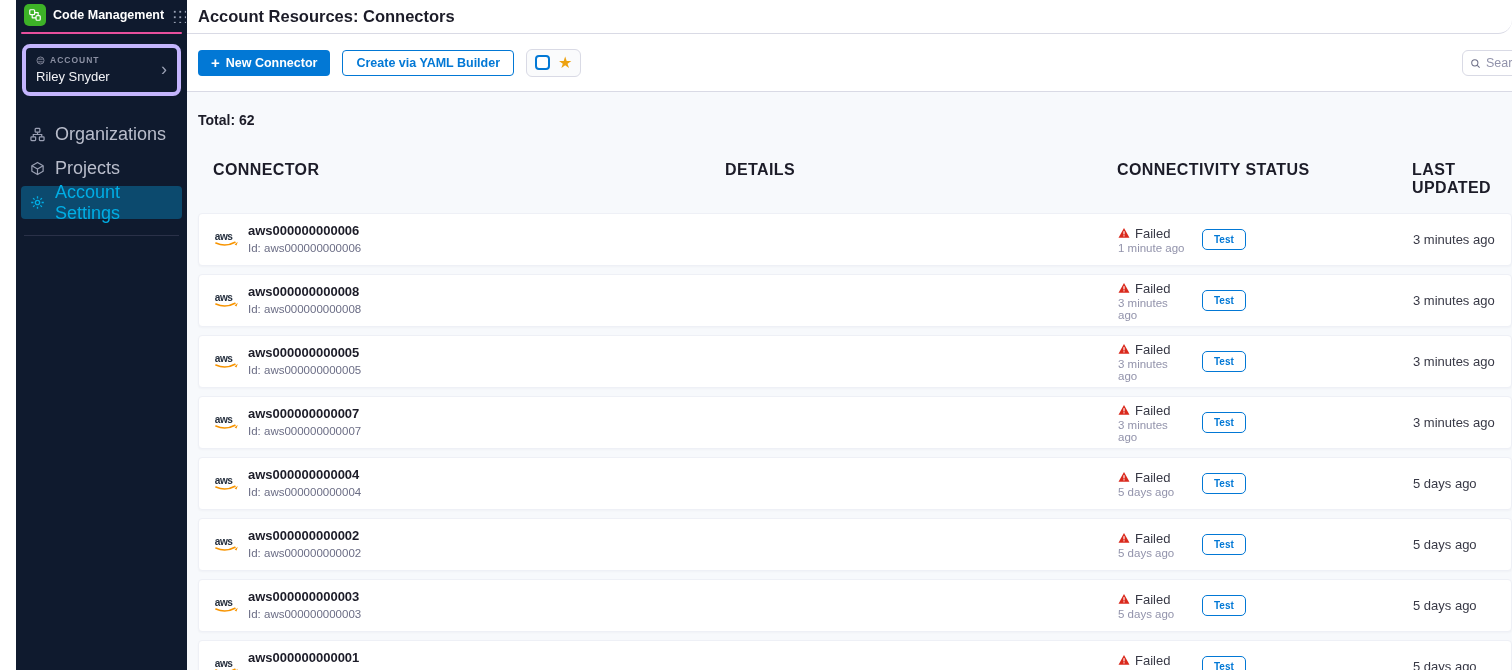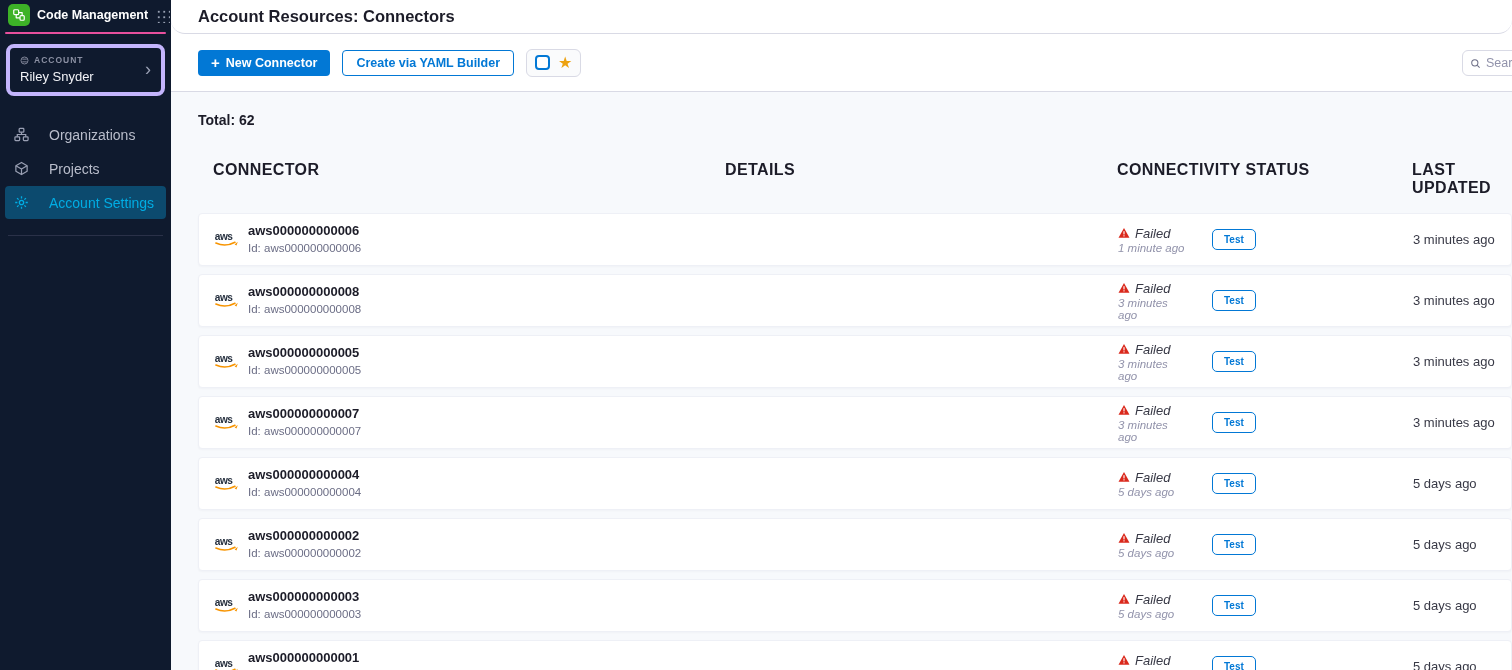--- a/index.html
+++ b/index.html
@@ -1,41 +1,41 @@
 <!DOCTYPE html>
 <html><head>
 <meta charset="utf-8">
 <style>
   * { margin:0; padding:0; box-sizing:border-box; }
   html,body { width:1512px; height:670px; overflow:hidden;
     font-family:"Liberation Sans","DejaVu Sans",sans-serif; background:#fff; }
 
   
-  .sidebar { position:fixed; left:0; top:0; width:171px; height:670px;
+  .sidebar { position:fixed; left:16px; top:0; width:171px; height:670px;
     background:#0f1a2e; color:#c3c7d4; z-index:5; }
   .brand { display:flex; align-items:center; height:30px; padding:0 8px; gap:7px; }
   .brand-logo { width:22px; height:22px; background:#3db227; border-radius:5px;
     display:flex; align-items:center; justify-content:center; flex:0 0 auto; }
   .brand-title { color:#fff; font-size:12.5px; font-weight:bold; flex:1 1 auto; white-space:nowrap; }
   .grid-icon { width:15px; height:15px; flex:0 0 auto; cursor:pointer;
     background-image:radial-gradient(#98a1b3 1.1px, transparent 1.3px);
     background-size:5.5px 5.5px; background-position:1px 1px; }
   .brand-rule { height:2px; background:#e8509e; margin:2px 5px 0 5px; border-radius:1px; }
 
   .account-card { margin:10px 6px 0 6px; border:4px solid #c4b5fd; border-radius:8px;
     padding:7px 10px 8px 10px; position:relative; cursor:pointer; }
   .account-label-row { display:flex; align-items:center; gap:5px; }
   .account-label { font-size:8.5px; font-weight:bold; letter-spacing:1px; color:#8b90a3; }
   .account-name { color:#f2f3f7; font-size:13px; margin-top:4px; }
   .account-chevron { position:absolute; right:10px; top:50%; transform:translateY(-54%);
     color:#9aa0b4; font-size:18px; line-height:1; }
 
   .nav { margin-top:22px; }
-  .nav-item { display:flex; align-items:center; gap:20px; height:33px; margin:1px 5px;
-    padding:0 9px; border-radius:4px; font-size:14px; color:#b9bdcb; cursor:pointer; }
+  .nav-item { display:flex; align-items:center; gap:10px; height:33px; margin:1px 5px;
+    padding:0 9px; border-radius:4px; font-size:18px; color:#b9bdcb; cursor:pointer; }
   .nav-item .nav-ico { color:#9aa0b4; display:flex; }
   .nav-item.active { background:#0c4a6e; color:#00ade4; font-weight:normal; }
   .nav-item.active .nav-ico { color:#00ade4; }
   .nav-rule { height:1px; background:#2a3148; margin:16px 8px 0 8px; }
 
   
   .main { margin-left:171px; height:670px; display:flex; flex-direction:column; }
   .topbar { height:34px; background:#fff; border-bottom:1px solid #d9dae5;
     display:flex; align-items:center; padding-left:27px; flex:0 0 auto;border-radius:14px; }
   .page-title { font-size:16.5px; font-weight:bold; color:#1c1c28; }
@@ -68,21 +68,21 @@
 
   .list { margin-top:16px; }
   .row { display:grid; grid-template-columns:512px 392px 295px 1fr; align-items:center;
     background:#fff; border:1px solid #eef0f6; border-radius:4px; height:53px;
     margin-bottom:8px; padding-left:15px; cursor:pointer;
     box-shadow:0 1px 2px rgba(40,41,61,0.03); }
   .cell-connector { display:flex; align-items:center; gap:7px; }
   .conn-name { font-size:13px; font-weight:bold; color:#1c1c28; line-height:1.25; }
   .conn-id { font-size:11.5px; color:#6b6d85; line-height:1.3; margin-top:1px; }
   .cell-status { display:flex; align-items:center; }
-  .status-block { width:72px; margin-right:22px;font-style:italic; }
+  .status-block { width:72px; margin-right:12px; }
   .status-top { display:flex; align-items:center; gap:5px; }
   .status-text { font-size:13px; color:#383946; }
   .status-time { font-size:11.5px; color:#9293ab; margin-top:1px; }
   .btn-test { background:#fff; border:1.5px solid #0278d5; color:#0278d5; border-radius:5px;
     height:21px; padding:0 11px; font-size:10px; font-weight:bold; cursor:pointer; font-family:inherit; }
   .cell-updated { font-size:13px; color:#383946; }
 </style>
 </head>
 <body>
 

